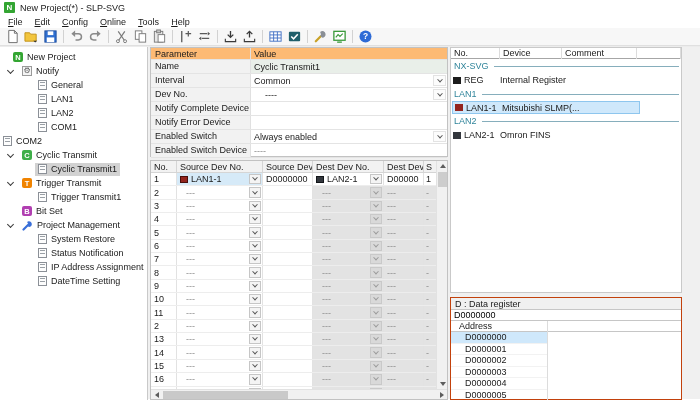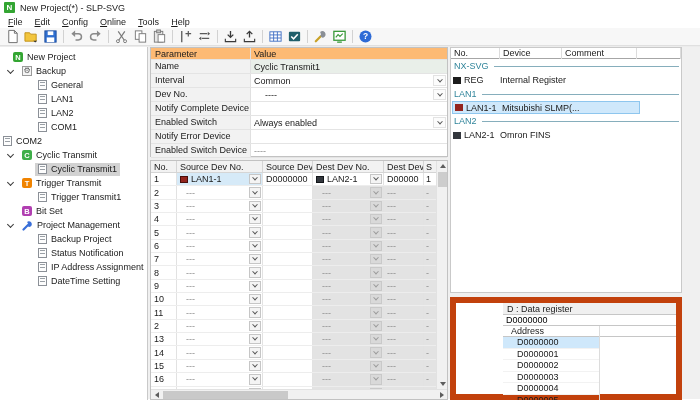--- a/index.html
+++ b/index.html
@@ -87,21 +87,21 @@
   .d-hdr .dh { border-right:1px solid #dcdcdc; padding:0 3px; height:11px; display:flex; align-items:center; }
   .dh-no{width:49px} .dh-dev{width:62px} .dh-com{width:75px} .dh-rest{flex:1;border-right:none}
   .d-group { height:14px; display:flex; align-items:center; color:#31859b; padding-left:3px; }
   .d-group .gline { flex:1; border-top:1px solid #86aebc; margin:0 2px 0 5px; }
   .d-row { height:14px; display:flex; align-items:center; padding-left:2px; }
   .d-row.sel { background:#cfe8fb; border:1px solid #8ec6ee; width:188px; margin-left:1px; height:13px; }
   .d-no { width:47px; display:flex; align-items:center; gap:3px; overflow:hidden; }
   .d-dev { width:135px; overflow:hidden; white-space:nowrap; }
   .sq { width:8px; height:7px; flex:none; }
 
-  .register-panel { position:absolute; left:450px; top:250px; width:232px; height:103px; background:#fff; border:6px solid #c2410c;padding-left:47px; }
+  .register-panel { position:absolute; left:450px; top:250px; width:232px; height:103px; background:#fff; border:1px solid #c2410c; }
   .r-title { height:12px; background:#f0f0f0; border-bottom:1px solid #c6c6c6; padding:1px 4px; }
   .r-input { display:block; width:100%; height:11px; border:none; border-bottom:1px solid #c6c6c6; outline:none;
              font:inherit; font-size:9px; padding:0 3px; background:#fff; }
   .addr-wrap { position:relative; height:79px; overflow:hidden; }
   .addr-col-line { position:absolute; left:96px; top:0; bottom:0; width:1px; background:#dcdcdc; }
   .addr-hdr { height:11px; display:flex; align-items:center; padding-left:8px; border-bottom:1px solid #c6c6c6; }
   .addr-row { height:11.5px; display:flex; align-items:center; padding-left:14px; width:96px; border-bottom:1px solid #f2f2f2; }
   .addr-row.sel { background:#cfe8fb; }
 
   svg { display:block; }
@@ -245,21 +245,21 @@
       <div class="tree-row" style="padding-left: 10px;">
         <span class="hl">
           <span class="letter-ico" style="background: rgb(51, 165, 50);">N</span>
           <span>New Project</span>
         </span>
       </div>
       <div class="tree-row" style="padding-left: 4px;">
         <span class="chev"></span>
         <span class="hl">
           <span class="gear-box">⚙</span>
-          <span>Backup</span>
+          <span>Notify</span>
         </span>
       </div>
       <div class="tree-row" style="padding-left: 35px;">
         <span class="hl">
           <span class="doc-ico"></span>
           <span>General</span>
         </span>
       </div>
       <div class="tree-row" style="padding-left: 35px;">
         <span class="hl">
@@ -326,21 +326,21 @@
               <path d="M1.5 9.5 6 5" stroke="#3a6fd8" stroke-width="2.2" stroke-linecap="round"></path>
               <path d="M5.6 1.6a2.9 2.9 0 1 1 1.3 5.5L5.2 5.4a1.6 1.6 0 0 0 .1-2.6z" fill="#3a6fd8"></path>
             </svg>
           </span>
           <span>Project Management</span>
         </span>
       </div>
       <div class="tree-row" style="padding-left: 35px;">
         <span class="hl">
           <span class="doc-ico"></span>
-          <span>Backup Project</span>
+          <span>System Restore</span>
         </span>
       </div>
       <div class="tree-row" style="padding-left: 35px;">
         <span class="hl">
           <span class="doc-ico"></span>
           <span>Status Notification</span>
         </span>
       </div>
       <div class="tree-row" style="padding-left: 35px;">
         <span class="hl">
@@ -377,28 +377,28 @@
             <div class="p-label">Dev No.</div>
             <div class="p-value ind">----<div class="p-dd">
                 <div class="dd-chev"></div>
               </div></div>
           </div>
           <div class="p-row">
             <div class="p-label">Notify Complete Device</div>
             <div class="p-value"></div>
           </div>
           <div class="p-row">
+            <div class="p-label">Notify Error Device</div>
+            <div class="p-value"></div>
+          </div>
+          <div class="p-row">
             <div class="p-label">Enabled Switch</div>
             <div class="p-value">Always enabled<div class="p-dd">
                 <div class="dd-chev"></div>
               </div></div>
-          </div>
-          <div class="p-row">
-            <div class="p-label">Notify Error Device</div>
-            <div class="p-value"></div>
           </div>
           <div class="p-row">
             <div class="p-label">Enabled Switch Device</div>
             <div class="p-value muted">----</div>
           </div>
         </div>
     </div>
 
     <div class="grid">
       <div class="g-hdr">

